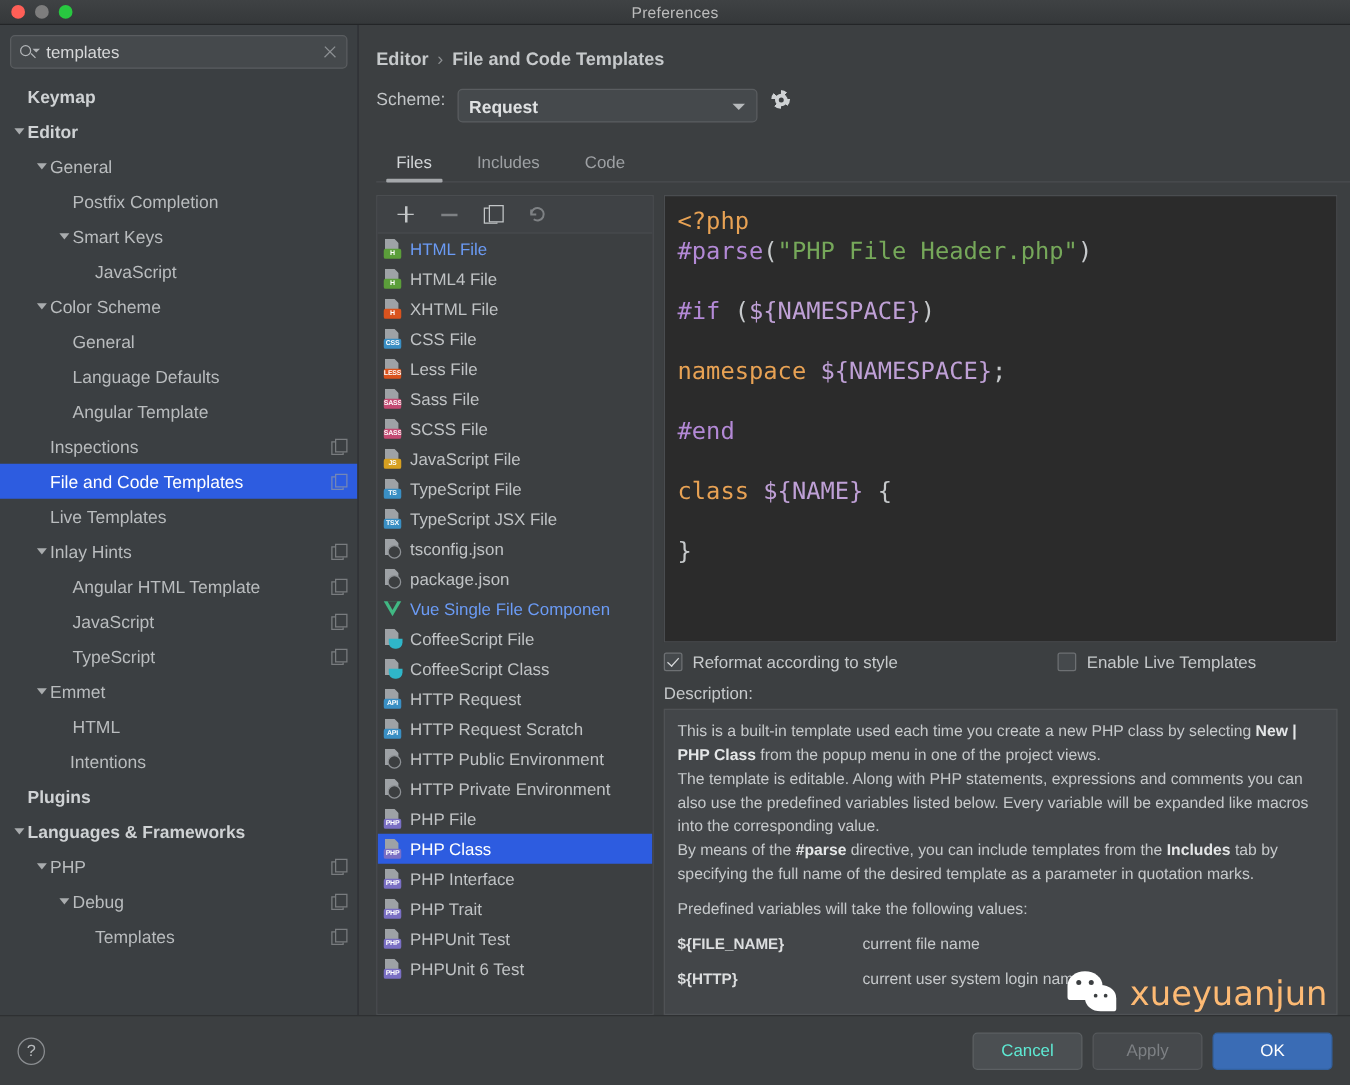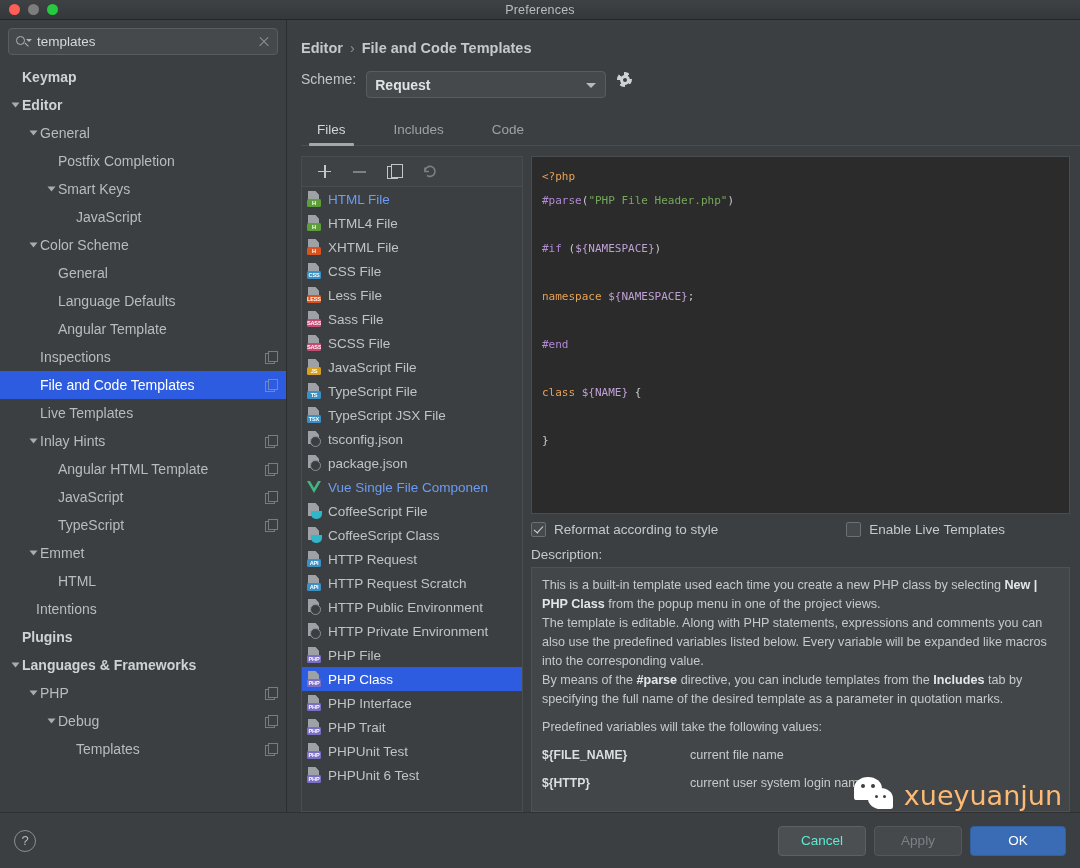--- a/index.html
+++ b/index.html
@@ -151,21 +151,21 @@
   .gear-icon .g-mid {
     position: absolute; left: 3.5px; top: 3.5px; width: 10px; height: 10px;
     border-radius: 50%; background: #cfd2d4;
   }
   .gear-icon .g-hole {
     position: absolute; left: 6.5px; top: 6.5px; width: 4px; height: 4px;
     border-radius: 50%; background: #3c3f41;
   }
 
   .tabs {
-    display: flex; gap: 16px; margin: 18px 0 0 14px;
+    display: flex; gap: 4px; margin: 18px 0 0 14px;
     border-bottom: 1px solid #4a4d50; padding-right: 0;
   }
   .tab {
     padding: 6px 16px 8px 16px; font-size: 13.5px; color: #9ea1a4;
     position: relative; cursor: pointer;
   }
   .tab.active { color: #d3d6d8; }
   .tab.active:after {
     content: ""; position: absolute; left: 8px; right: 8px; bottom: -1px;
     height: 3px; background: #a5a8ab; border-radius: 1px;
@@ -256,21 +256,21 @@
   .ficon.coffee .cup {
     position: absolute; left: 4px; bottom: 0px; width: 11px; height: 8px;
     border-radius: 0 0 5px 5px; background: #2fb6c9;
   }
 
   
   .right-panel { flex: 1 1 auto; display: flex; flex-direction: column; min-width: 0; }
   .editor {
     height: 358px; background: #2b2b2b; border: 1px solid #4a4d50;
     padding: 8px 10px; overflow: hidden;
-    font-family: "DejaVu Sans Mono", monospace; font-size: 11px; line-height: 24px;
+    font-family: "DejaVu Sans Mono", monospace; font-size: 19px; line-height: 24px;
     white-space: pre; color: #a9b7c6;
   }
   .k-tag { color: #e8a254; }
   .k-dir { color: #b389d6; }
   .k-str { color: #76a85a; }
   .k-plain { color: #c6c9cb; }
   .k-var { color: #bfa0d6; }
   .k-kw { color: #e8a254; }
   .k-punc { color: #c6c9cb; }
 
@@ -460,21 +460,21 @@
         <div class="tree-row" style="padding-left: 26px;">
           <span class="arrow-slot">
             <span class="arrow"></span>
           </span>
           <span class="tree-label">Emmet</span>
         </div>
         <div class="tree-row" style="padding-left: 44px;">
           <span class="arrow-slot"></span>
           <span class="tree-label">HTML</span>
         </div>
-        <div class="tree-row" style="padding-left: 22px;">
+        <div class="tree-row" style="padding-left: 42px;">
           <span class="arrow-slot"></span>
           <span class="tree-label">Intentions</span>
         </div>
         <div class="tree-row bold" style="padding-left: 8px;">
           <span class="arrow-slot"></span>
           <span class="tree-label">Plugins</span>
         </div>
         <div class="tree-row bold" style="padding-left: 8px;">
           <span class="arrow-slot">
             <span class="arrow"></span>

